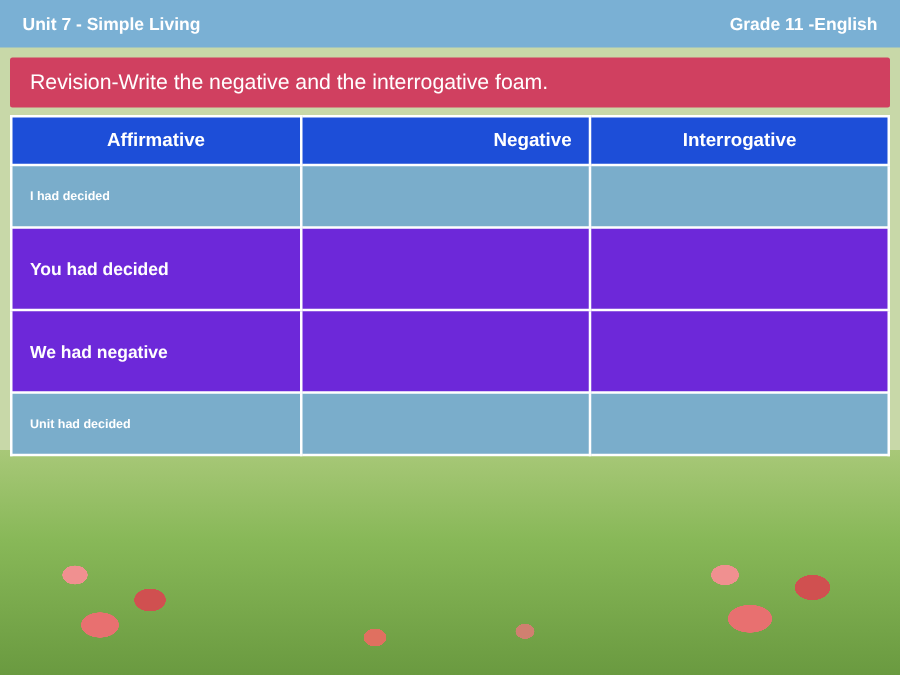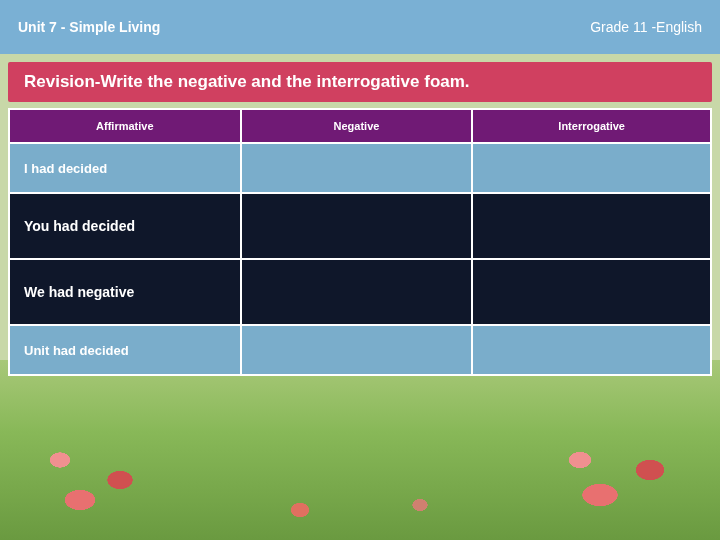--- a/index.html
+++ b/index.html
@@ -49,93 +49,94 @@
       padding: 0;
     }
 
     
     .header {
       background: #7ab0d4;
       display: flex;
       justify-content: space-between;
       align-items: center;
       padding: 6px 18px;
-      height: 54px;
+      height: 38px;
     }
 
     .header-left {
       color: white;
       font-size: 14px;
       font-weight: bold;
     }
 
     .header-right {
       color: white;
       font-size: 14px;
-      font-weight: normal;
+      font-weight: bold;
     }
 
     
     .revision-title {
       background: #d04060;
       color: white;
       font-size: 17px;
-      font-weight: bold;
+      font-weight: normal;
       padding: 10px 16px;
       margin: 8px 8px 0 8px;
       border-radius: 2px;
     }
 
     
     .table-container {
       margin: 6px 8px 8px 8px;
     }
 
     table {
       width: 100%;
       border-collapse: collapse;
     }
 
     
     .col-header {
-      background: #701a75;
+      background: #1d4ed8;
       color: white;
-      font-size: 11px;
+      font-size: 15px;
       font-weight: bold;
       padding: 10px 14px;
       border: 2px solid white;
     }
 
     
     .row-dark td {
       background: #7aadcb;
       color: white;
-      font-size: 13px;
+      font-size: 10px;
       font-weight: bold;
       padding: 12px 14px;
       border: 2px solid white;
       height: 50px;
     }
 
     .row-light td {
-      background: #0f172a;
+      background: #6d28d9;
       color: white;
       font-size: 14px;
       font-weight: bold;
       padding: 24px 14px;
       border: 2px solid white;
       height: 50px;
     }
 
     .affirmative-cell {
       width: 33%;
     }
 
     .negative-cell {
       width: 33%;
+      text-align: right;
     }
 
     .interrogative-cell {
       width: 34%;
     }
   </style>
 </head>
 <body>
 
 <div class="bg-decoration"></div>

